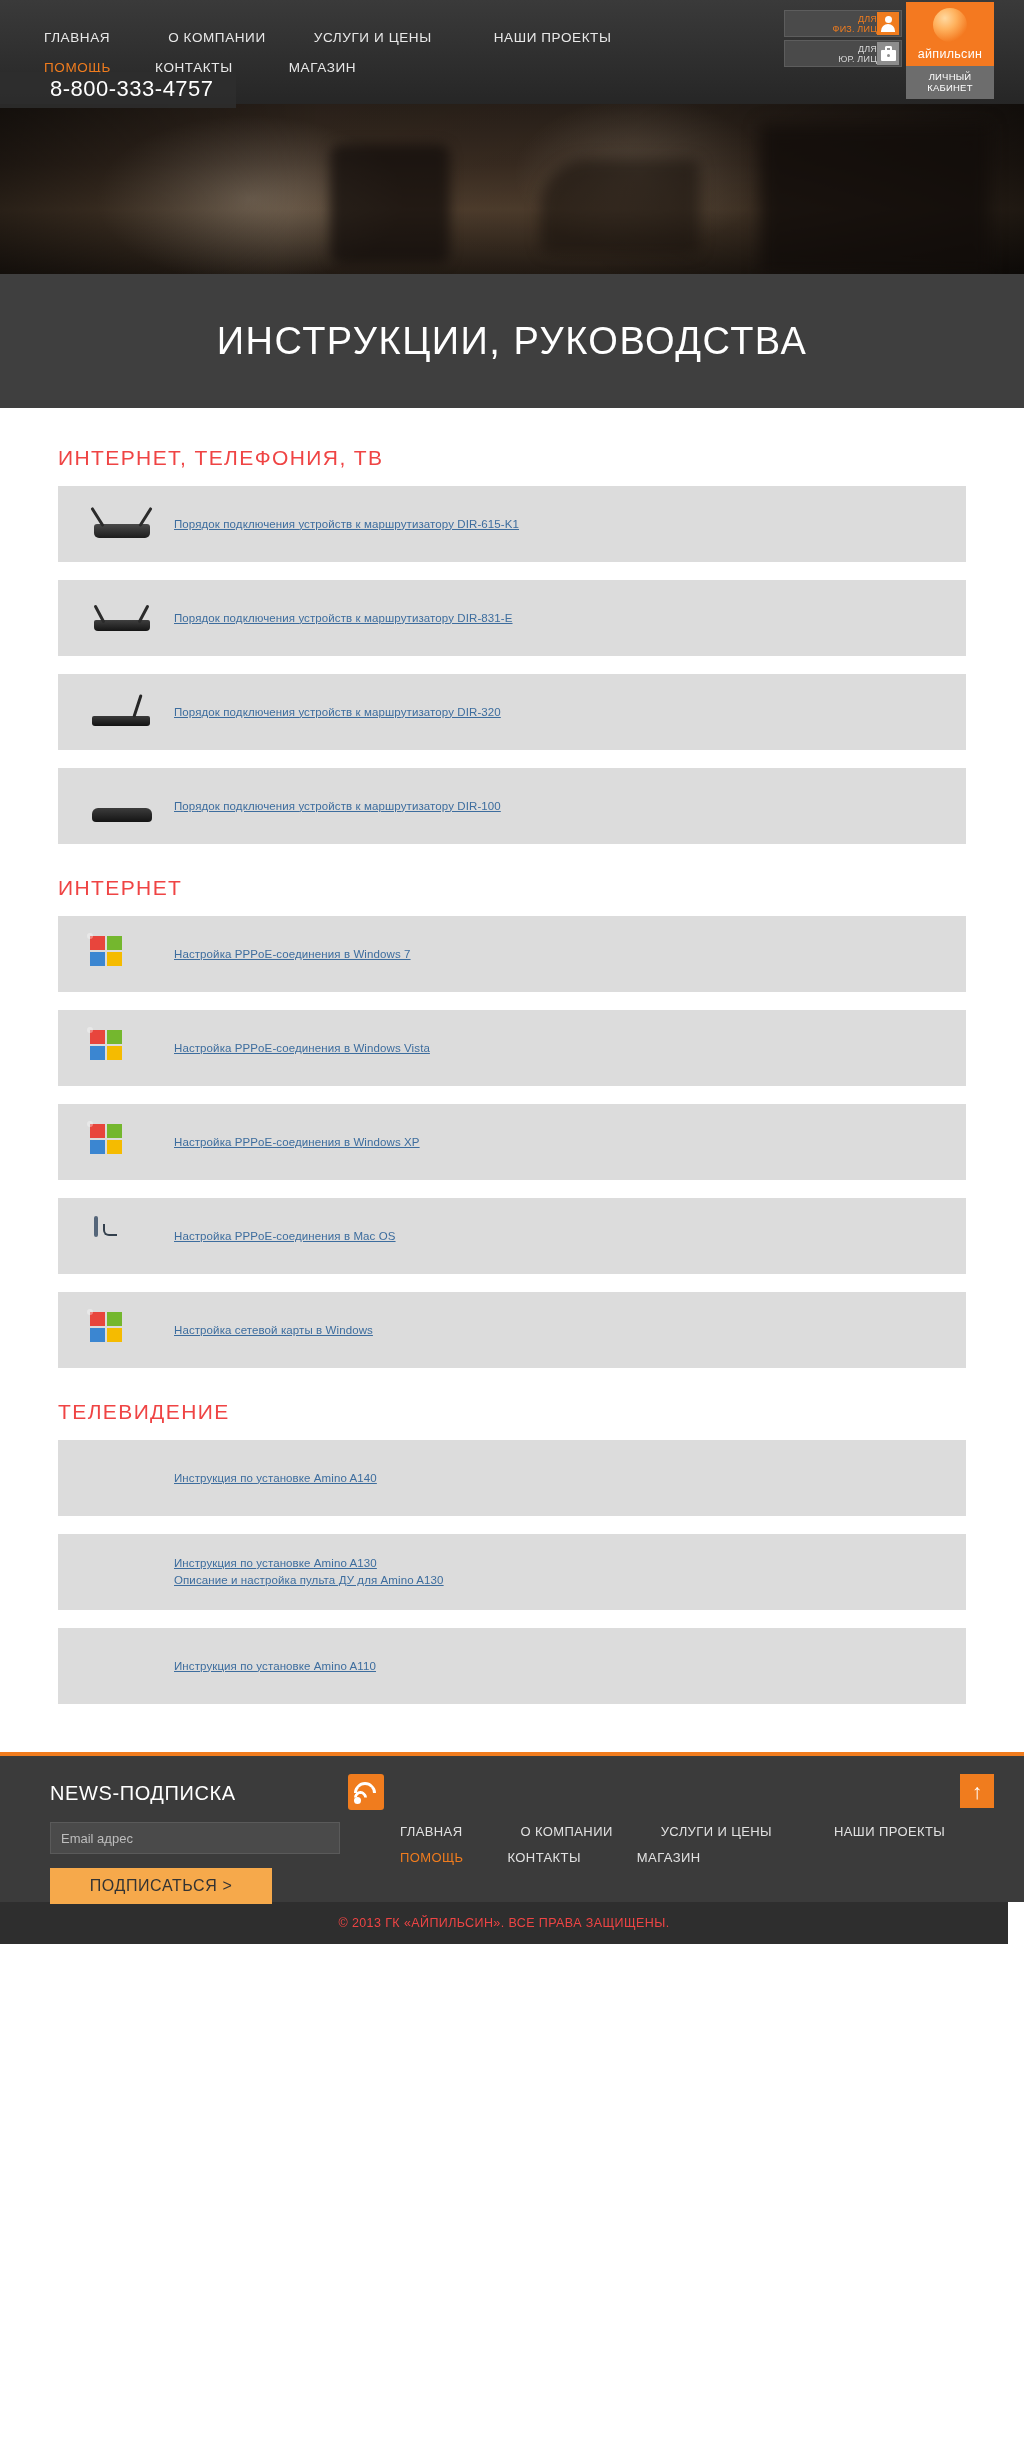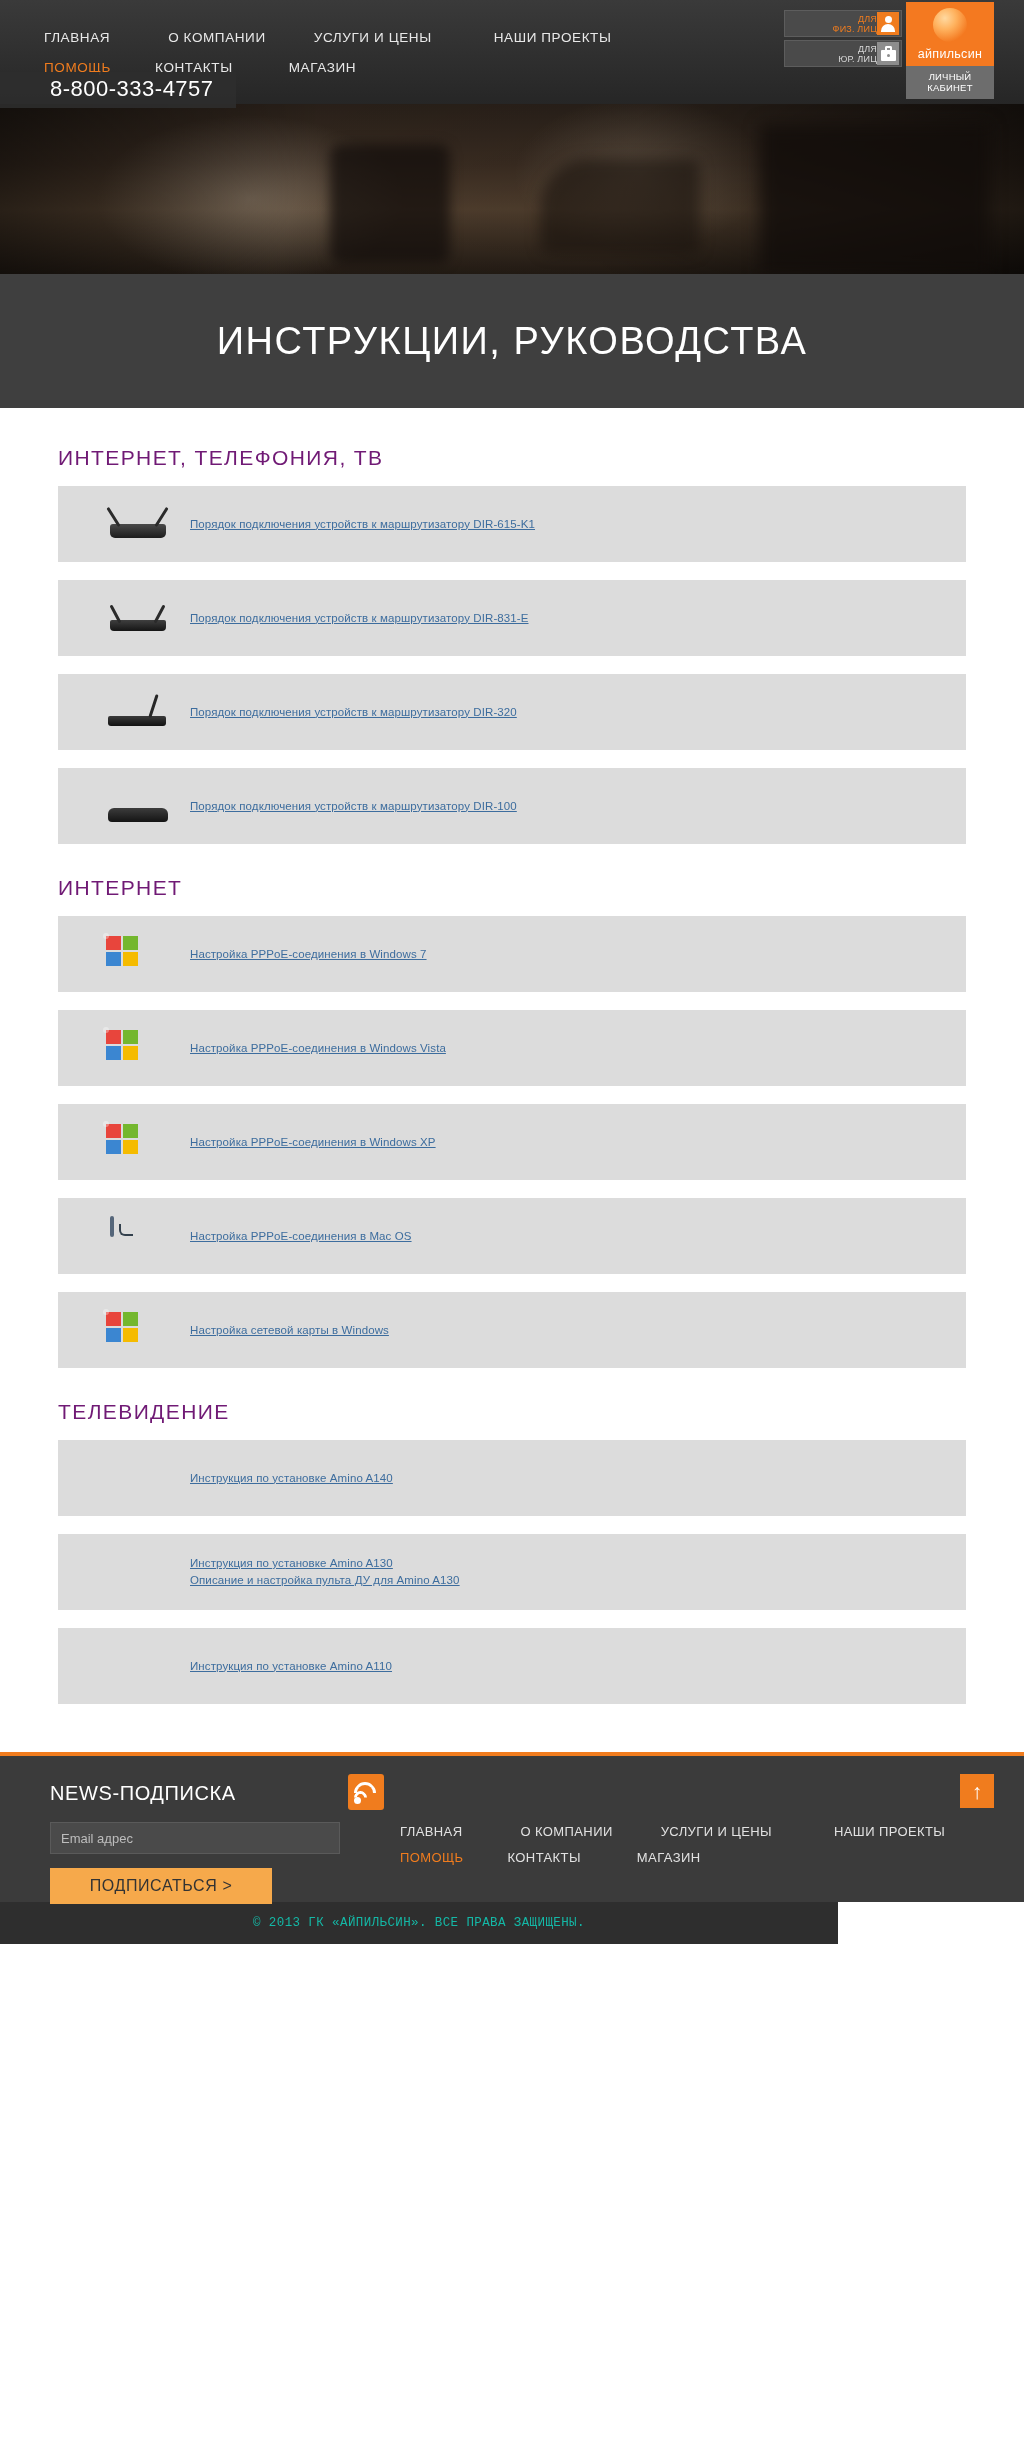--- a/index.html
+++ b/index.html
@@ -215,35 +215,35 @@
 
   
   .content {
     width: 1024px;
     padding: 38px 0 30px 0;
     background: #ffffff;
   }
   .section { margin-bottom: 8px; }
   .section-title {
     font-size: 21px;
-    color: #701a75;
+    color: #ef4444;
     letter-spacing: 1.4px;
     font-weight: normal;
     margin: 0 16px 16px 58px;
   }
   .section + .section { margin-top: 32px; }
 
   .card {
     width: 908px;
     margin: 0 0 18px 58px;
     background: #dcdcdc;
     height: 76px;
     display: flex;
     align-items: center;
-    padding-left: 40px;
+    padding-left: 24px;
   }
   .card-icon {
     width: 78px;
     height: 60px;
     flex: 0 0 78px;
     position: relative;
     margin-right: 14px;
   }
   .card-links {
     display: flex;
@@ -397,28 +397,27 @@
     position: absolute;
     right: 30px; top: 18px;
     width: 34px; height: 34px;
     background: #f07c1e;
     color: #fff;
     display: flex; align-items: center; justify-content: center;
     font-size: 21px; line-height: 1;
   }
 
   .copyright {
-    width: 838px;
+    width: 1008px;
     background: #2e2e2e;
-    color: #14b8a6;
+    color: #ef4444;
     font-size: 12.5px;
     text-align: center;
     padding: 14px 0;
     letter-spacing: .4px;
-    font-family: Liberation Mono, monospace;
   }
 </style>
 </head>
 <body>
 
 <div class="header">
   <div class="nav">
     <div class="nav-row">
       <a class="nav-item n-glavnaya" href="#">ГЛАВНАЯ</a>
       <a class="nav-item n-about" href="#">О КОМПАНИИ</a>

